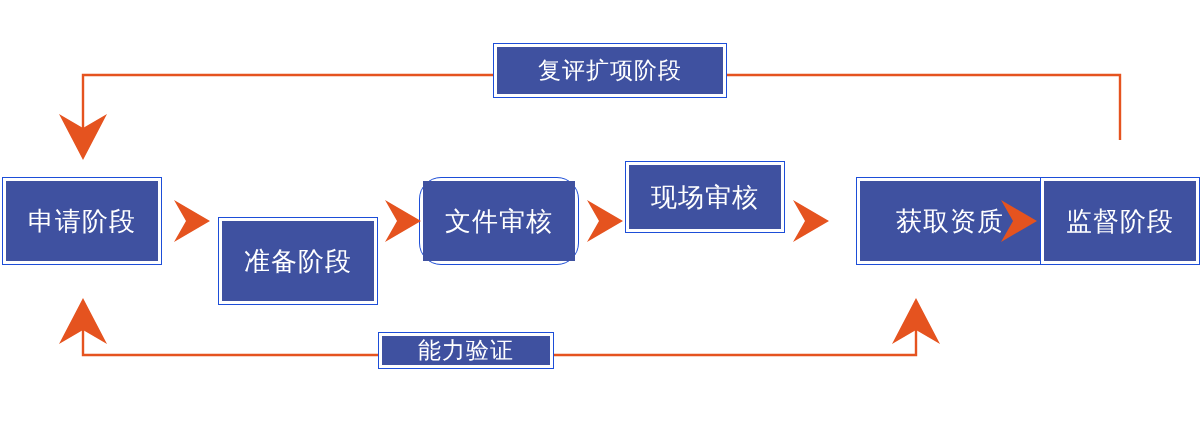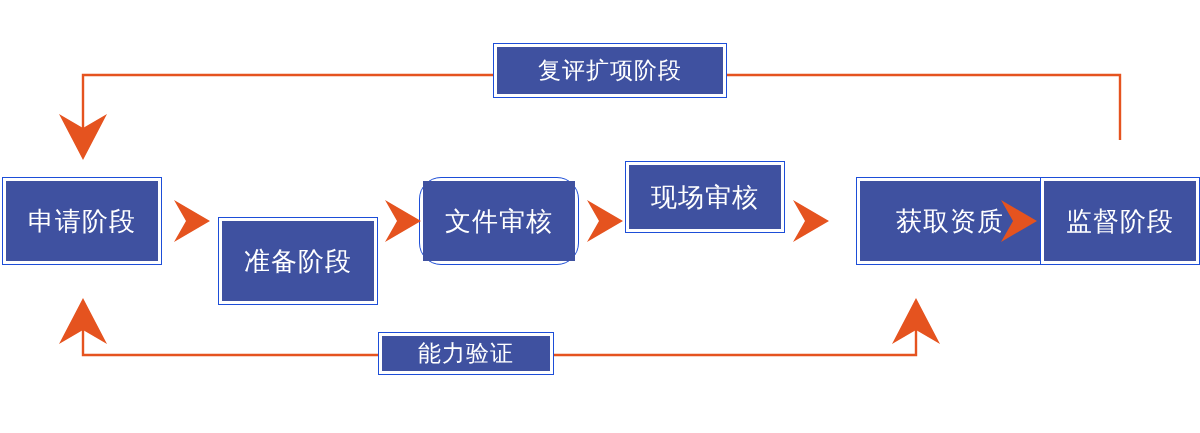--- a/index.html
+++ b/index.html
@@ -54,21 +54,21 @@
   }
   
   #stage-0 { left: 2px;    top: 177px; width: 160px; height: 88px; }
   #stage-1 { left: 218px;  top: 177px; width: 160px; height: 88px; margin-top: 40px; }
   #stage-2 { left: 419px;  top: 177px; width: 160px; height: 88px; border-radius: 22px; }
   #stage-3 { left: 625px;  top: 161px; width: 160px; height: 72px; }
   #stage-4 { left: 833px;  top: 177px; width: 188px; height: 88px; margin-left: 23px; }
   #stage-5 { left: 1040px; top: 177px; width: 160px; height: 88px; }
   
   #feedback-top    { left: 493px; top: 43px;  width: 234px; height: 55px; }
-  #feedback-bottom { left: 378px; top: 332px; width: 176px; height: 43px; }
+  #feedback-bottom { left: 378px; top: 332px; width: 176px; height: 37px; }
   #feedback-top .label,
   #feedback-bottom .label { font-size: 23px; }
 
   .chev {
     position: absolute;
     z-index: 2;
     width: 44px;
     height: 46px;
   }
   #chev-0 { left: 170px; top: 198px; }

